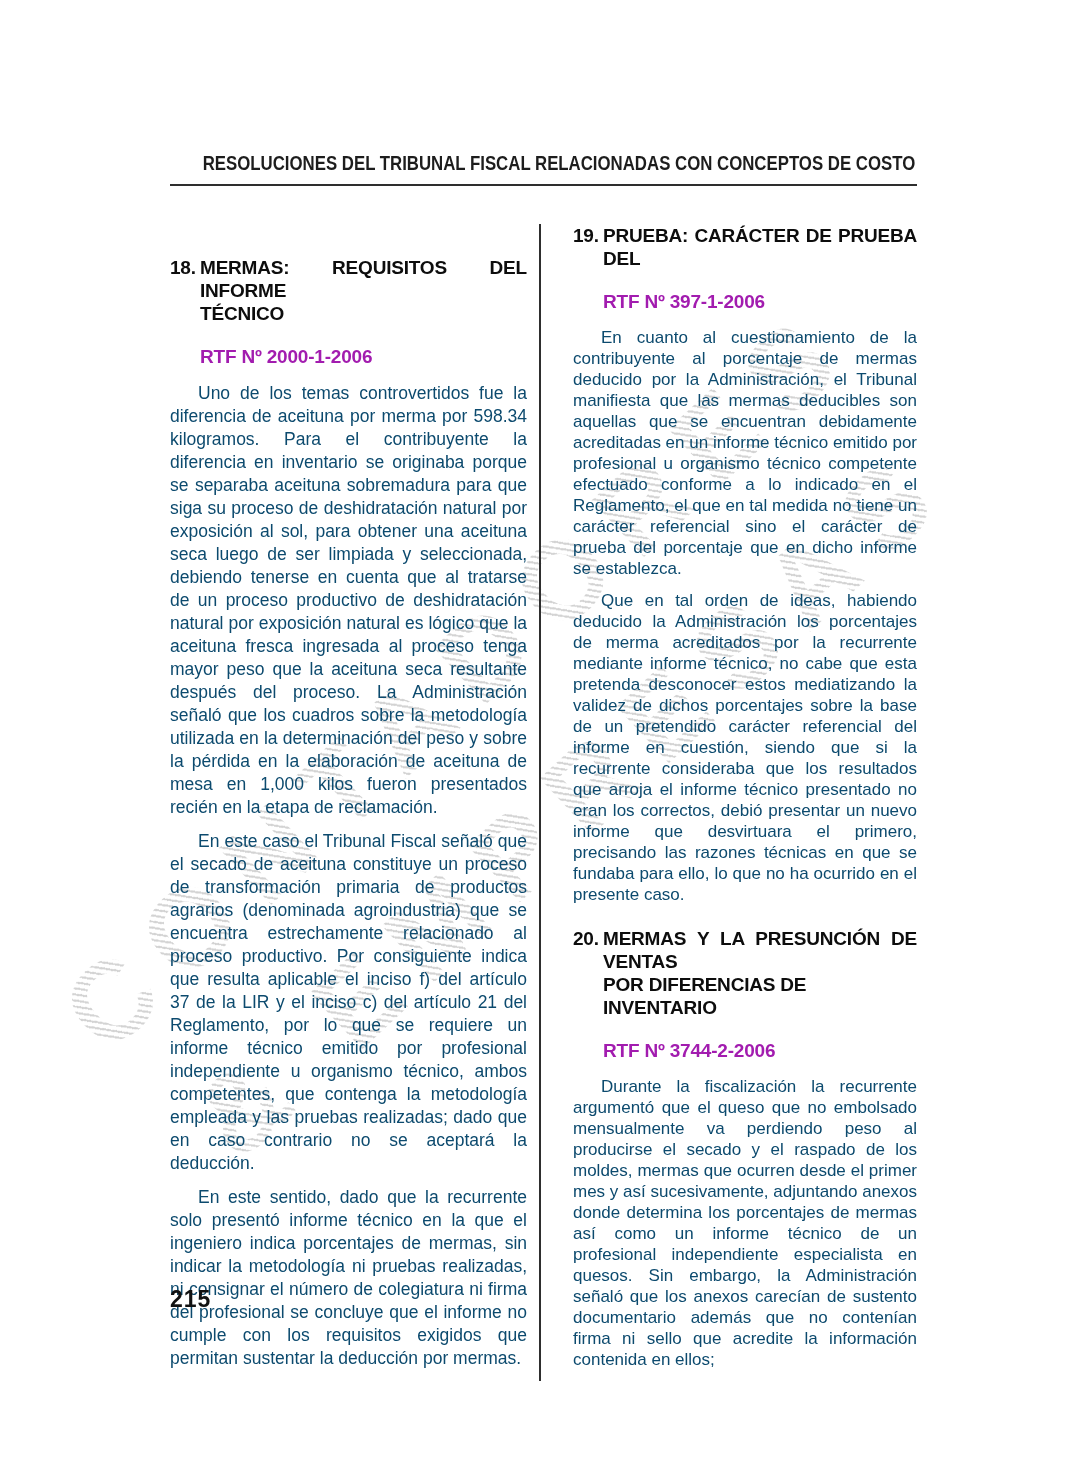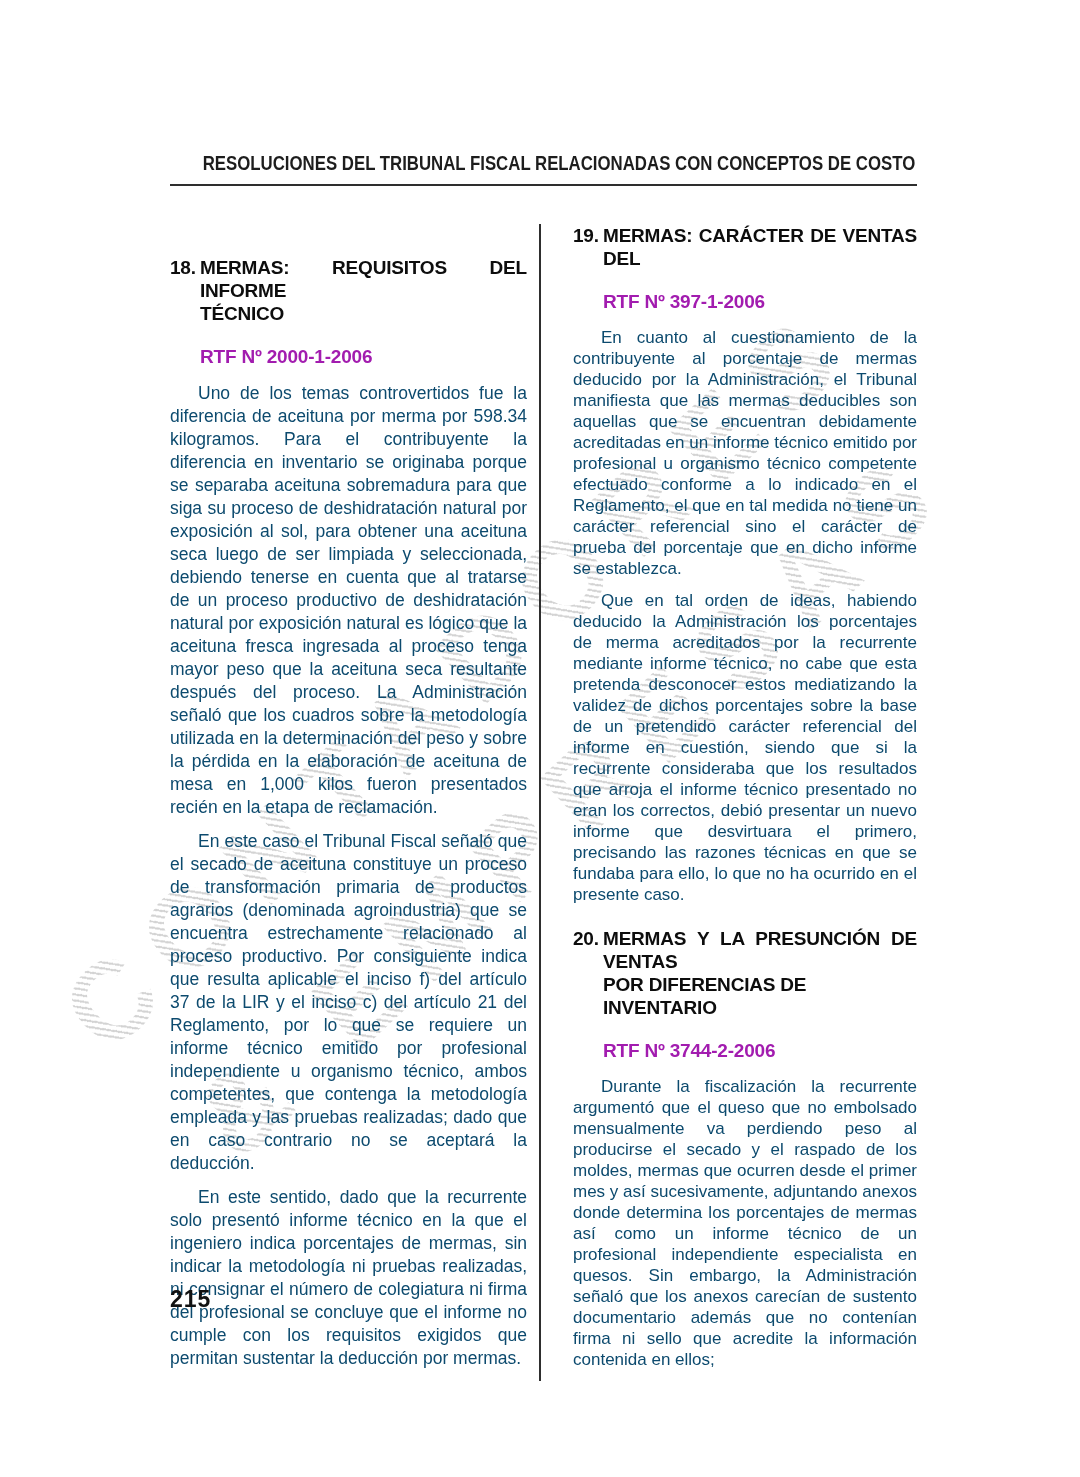--- a/index.html
+++ b/index.html
@@ -171,21 +171,21 @@
         <p class="body-p">En este caso el Tribunal Fiscal señaló que el secado de aceituna constituye un proceso de transformación primaria de productos agrarios (denominada agroindustria) que se encuentra estrechamente relacionado al proceso productivo. Por consiguiente indica que resulta aplicable el inciso f) del artículo 37 de la LIR y el inciso c) del artículo 21 del Reglamento, por lo que se requiere un informe técnico emitido por profesional independiente u organismo técnico, ambos competentes, que contenga la metodología empleada y las pruebas realizadas; dado que en caso contrario no se aceptará la deducción.</p>
         <p class="body-p">En este sentido, dado que la recurrente solo presentó informe técnico en la que el ingeniero indica porcentajes de mermas, sin indicar la metodología ni pruebas realizadas, ni consignar el número de colegiatura ni firma del profesional se concluye que el informe no cumple con los requisitos exigidos que permitan sustentar la deducción por mermas.</p>
       </div>
     </div>
 
     <div class="col-right">
       <div class="section">
         <div class="section-heading">
           <span class="sec-num">19.</span>
           <span class="sec-title">
-            <span class="sec-line sec-line-justify">MERMAS: CARÁCTER DE VENTAS DEL</span>
+            <span class="sec-line sec-line-justify">PRUEBA: CARÁCTER DE PRUEBA DEL</span>
           </span>
         </div>
         <div class="rtf">RTF Nº 397-1-2006</div>
         <p class="body-p">En cuanto al cuestionamiento de la contribuyente al porcentaje de mermas deducido por la Administración, el Tribunal manifiesta que las mermas deducibles son aquellas que se encuentran debidamente acreditadas en un informe técnico emitido por profesional u organismo técnico competente efectuado conforme a lo indicado en el Reglamento, el que en tal medida no tiene un carácter referencial sino el carácter de prueba del porcentaje que en dicho informe se establezca.</p>
         <p class="body-p">Que en tal orden de ideas, habiendo deducido la Administración los porcentajes de merma acreditados por la recurrente mediante informe técnico, no cabe que esta pretenda desconocer estos mediatizando la validez de dichos porcentajes sobre la base de un pretendido carácter referencial del informe en cuestión, siendo que si la recurrente consideraba que los resultados que arroja el informe técnico presentado no eran los correctos, debió presentar un nuevo informe que desvirtuara el primero, precisando las razones técnicas en que se fundaba para ello, lo que no ha ocurrido en el presente caso.</p>
       </div>
 
       <div class="section">
         <div class="section-heading">
           <span class="sec-num">20.</span>

